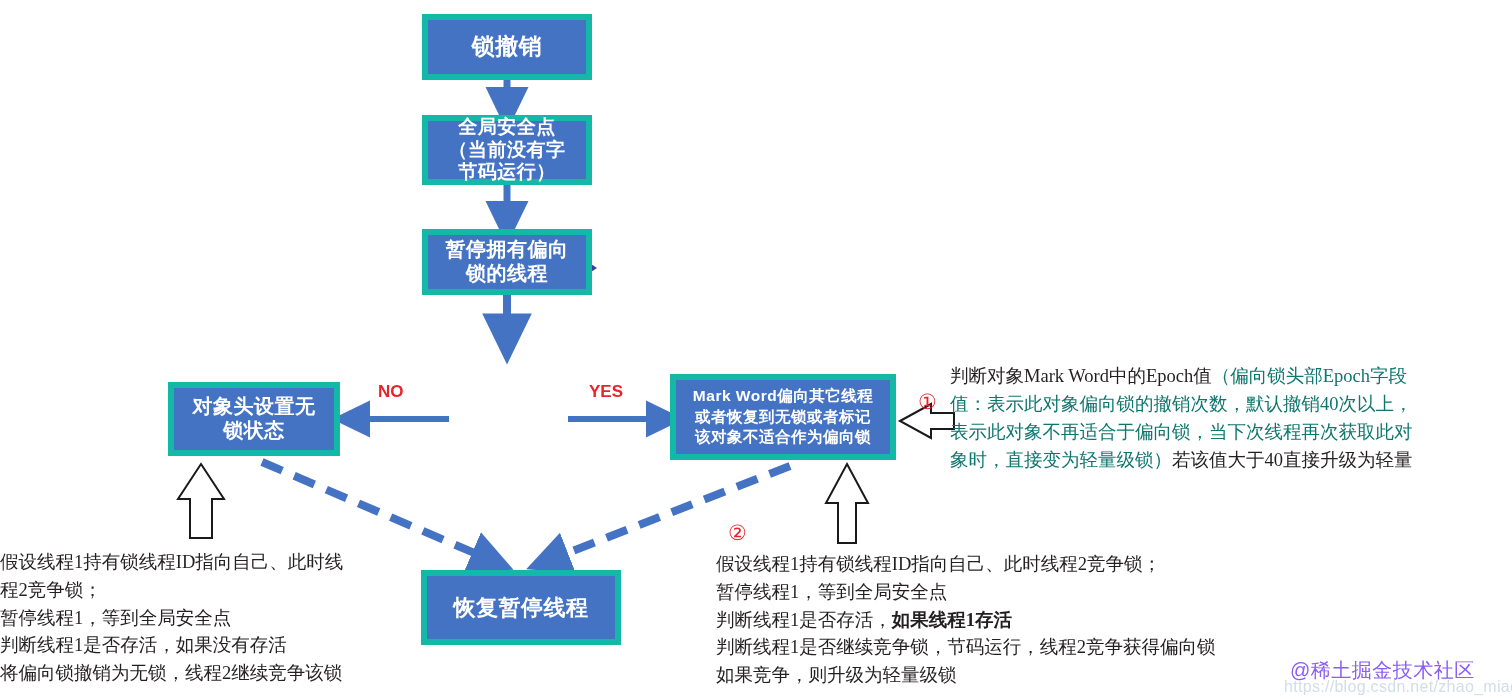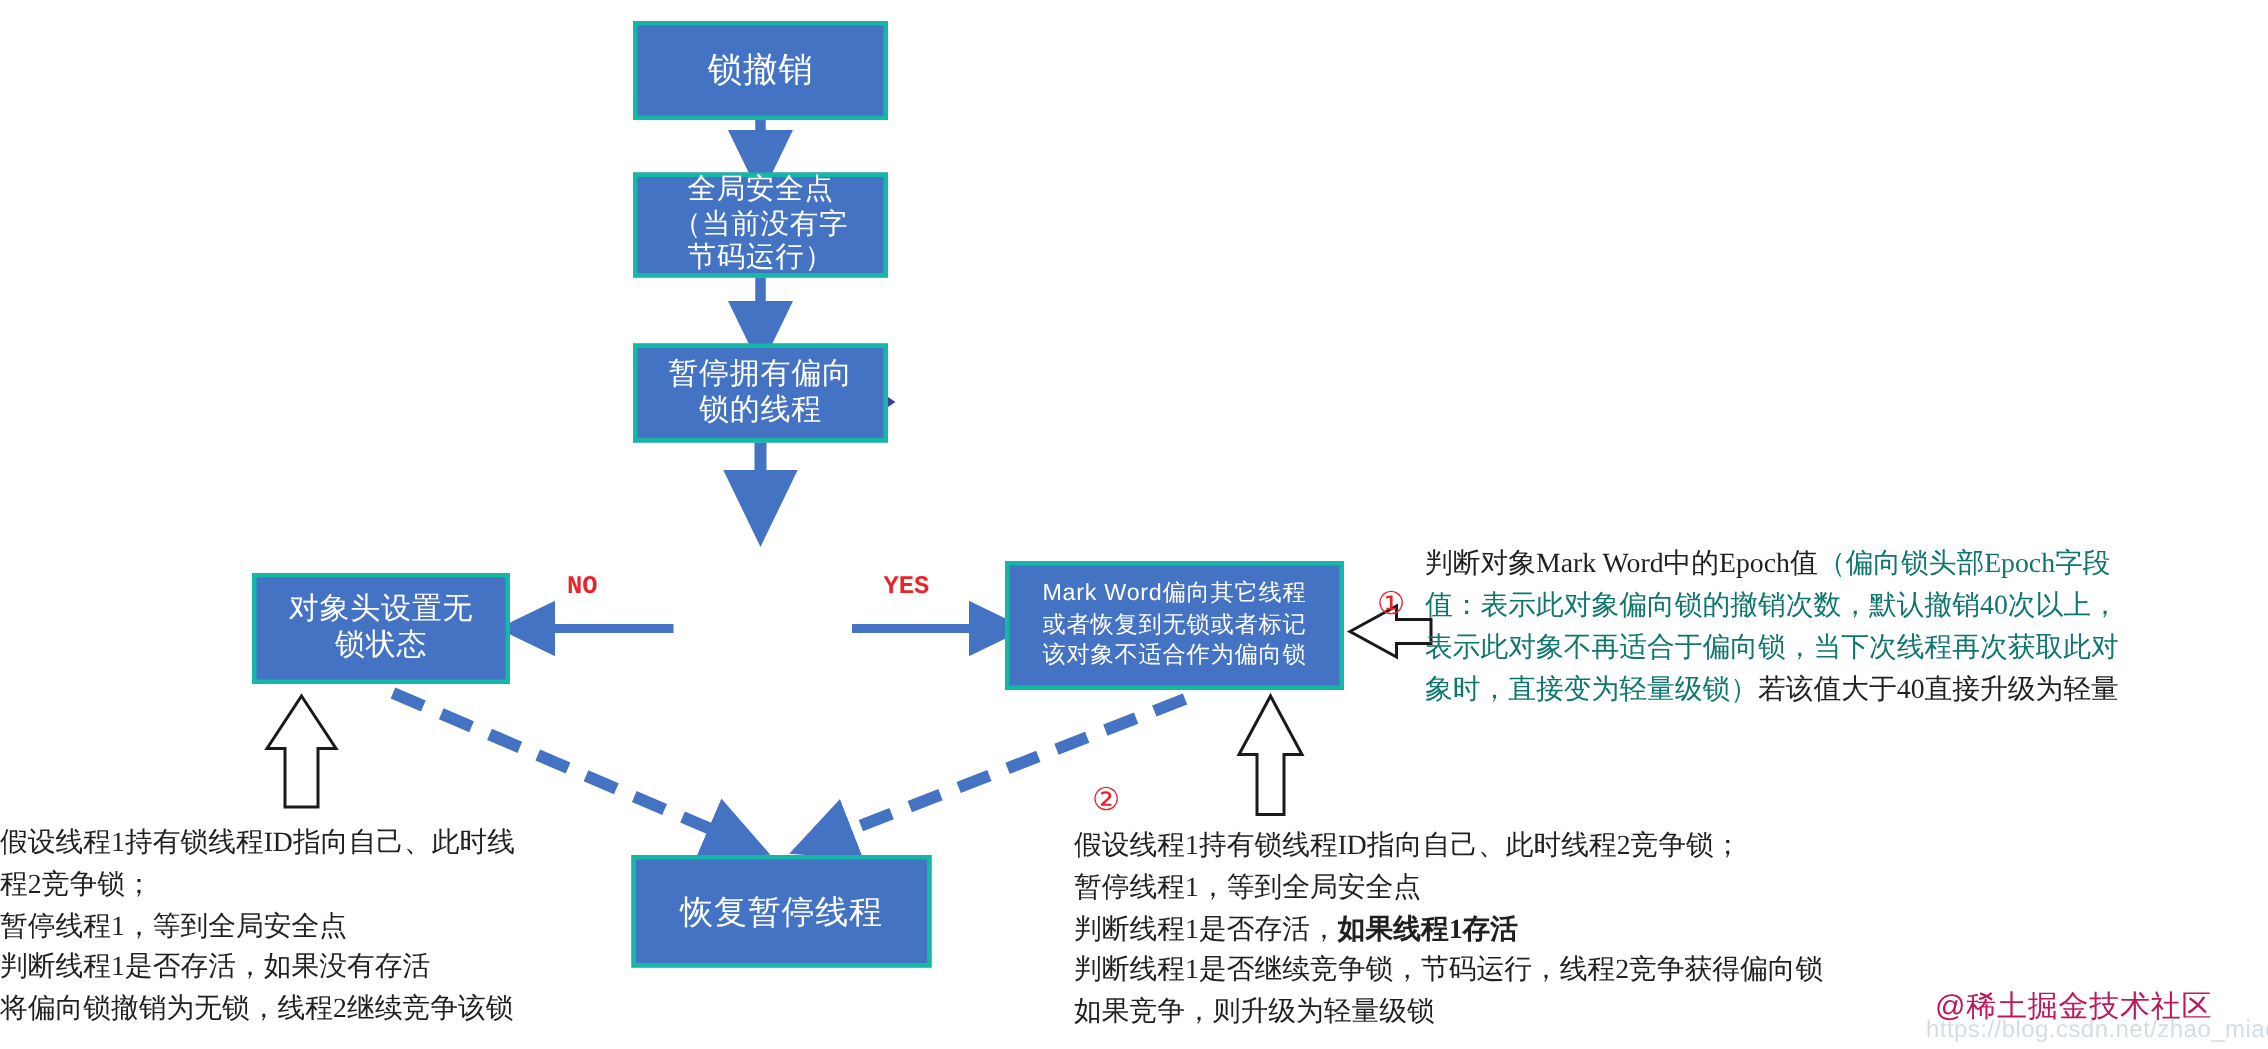--- a/index.html
+++ b/index.html
@@ -11,30 +11,31 @@
     position: relative;
     width: 1512px;
     height: 699px;
     background: #ffffff;
     overflow: hidden;
     font-family: "Liberation Sans", "DejaVu Sans", sans-serif;
   }
   .node {
     position: absolute;
     background: #4573c4;
-    border: 3px solid #14b8a6;
+    border: 6px solid #14b8a6;
     color: #ffffff;
     display: flex;
     align-items: center;
     justify-content: center;
     text-align: center;
     line-height: 1.18;
     box-sizing: border-box;
     white-space: pre-line;
     letter-spacing: 0.5px;
+    font-weight: bold;
   }
   
   #node-lock-revoke {
     left: 422px; top: 14px; width: 170px; height: 66px;
     font-size: 23px;
   }
   #node-safepoint {
     left: 422px; top: 115px; width: 170px; height: 70px;
     font-size: 19px;
     text-align: center;
@@ -88,21 +89,21 @@
     left: 0; top: 0;
     width: 1512px; height: 699px;
     pointer-events: none;
   }
   
   .edge-label {
     position: absolute;
     color: #e8232a;
     font-weight: bold;
     font-size: 17px;
-    font-family: Liberation Mono, monospace;
+    font-family: Liberation Sans, sans-serif;
   }
   #label-no { left: 378px; top: 382px; }
   #label-yes { left: 589px; top: 382px; }
   .callout-num {
     position: absolute;
     color: #e8232a;
     font-size: 21px;
     font-family: "Liberation Serif", serif;
   }
   #callout-one { left: 918px; top: 390px; }
@@ -129,21 +130,21 @@
   #anno-bottom-right {
     left: 716px; top: 551px; width: 796px;
     font-size: 18.5px;
     line-height: 1.50;
   }
   #anno-bottom-right .bold { font-weight: bold; }
   
   #watermark {
     position: absolute;
     left: 1290px; top: 657px;
-    color: #be185d;
+    color: #8b5cf6;
     font-size: 20px;
     font-family: "Liberation Sans", sans-serif;
     letter-spacing: 0.5px;
   }
   #watermark-url {
     position: absolute;
     left: 1284px; top: 678px;
     color: #d3dde6;
     font-size: 16px;
     font-family: "Liberation Sans", sans-serif;

